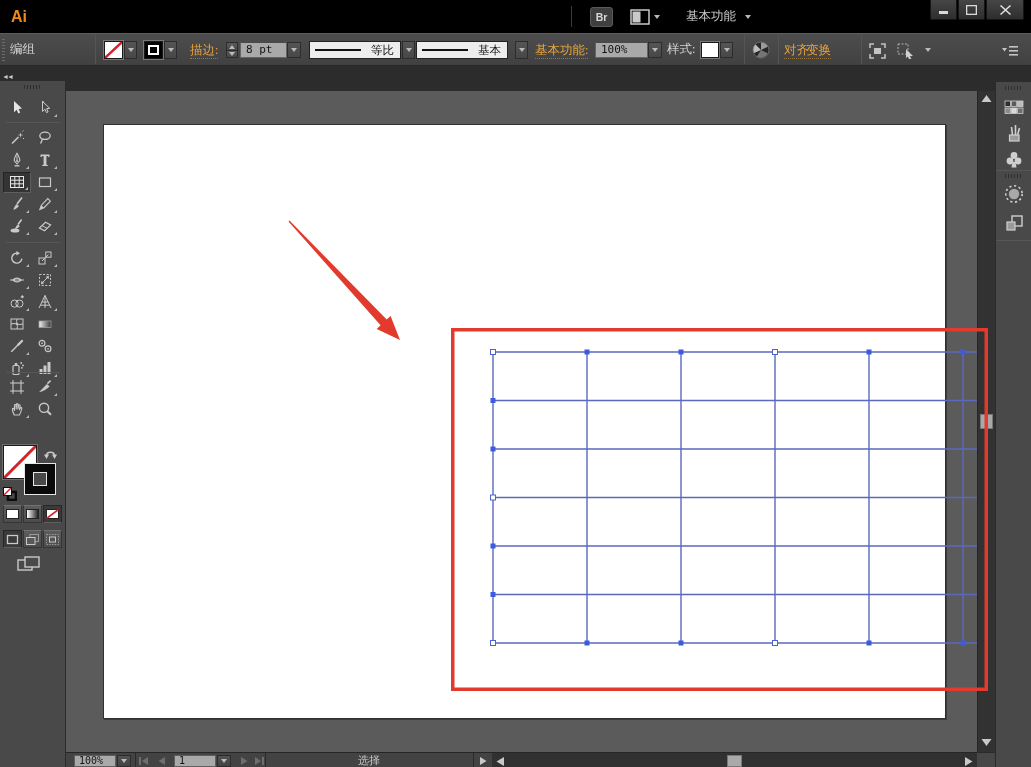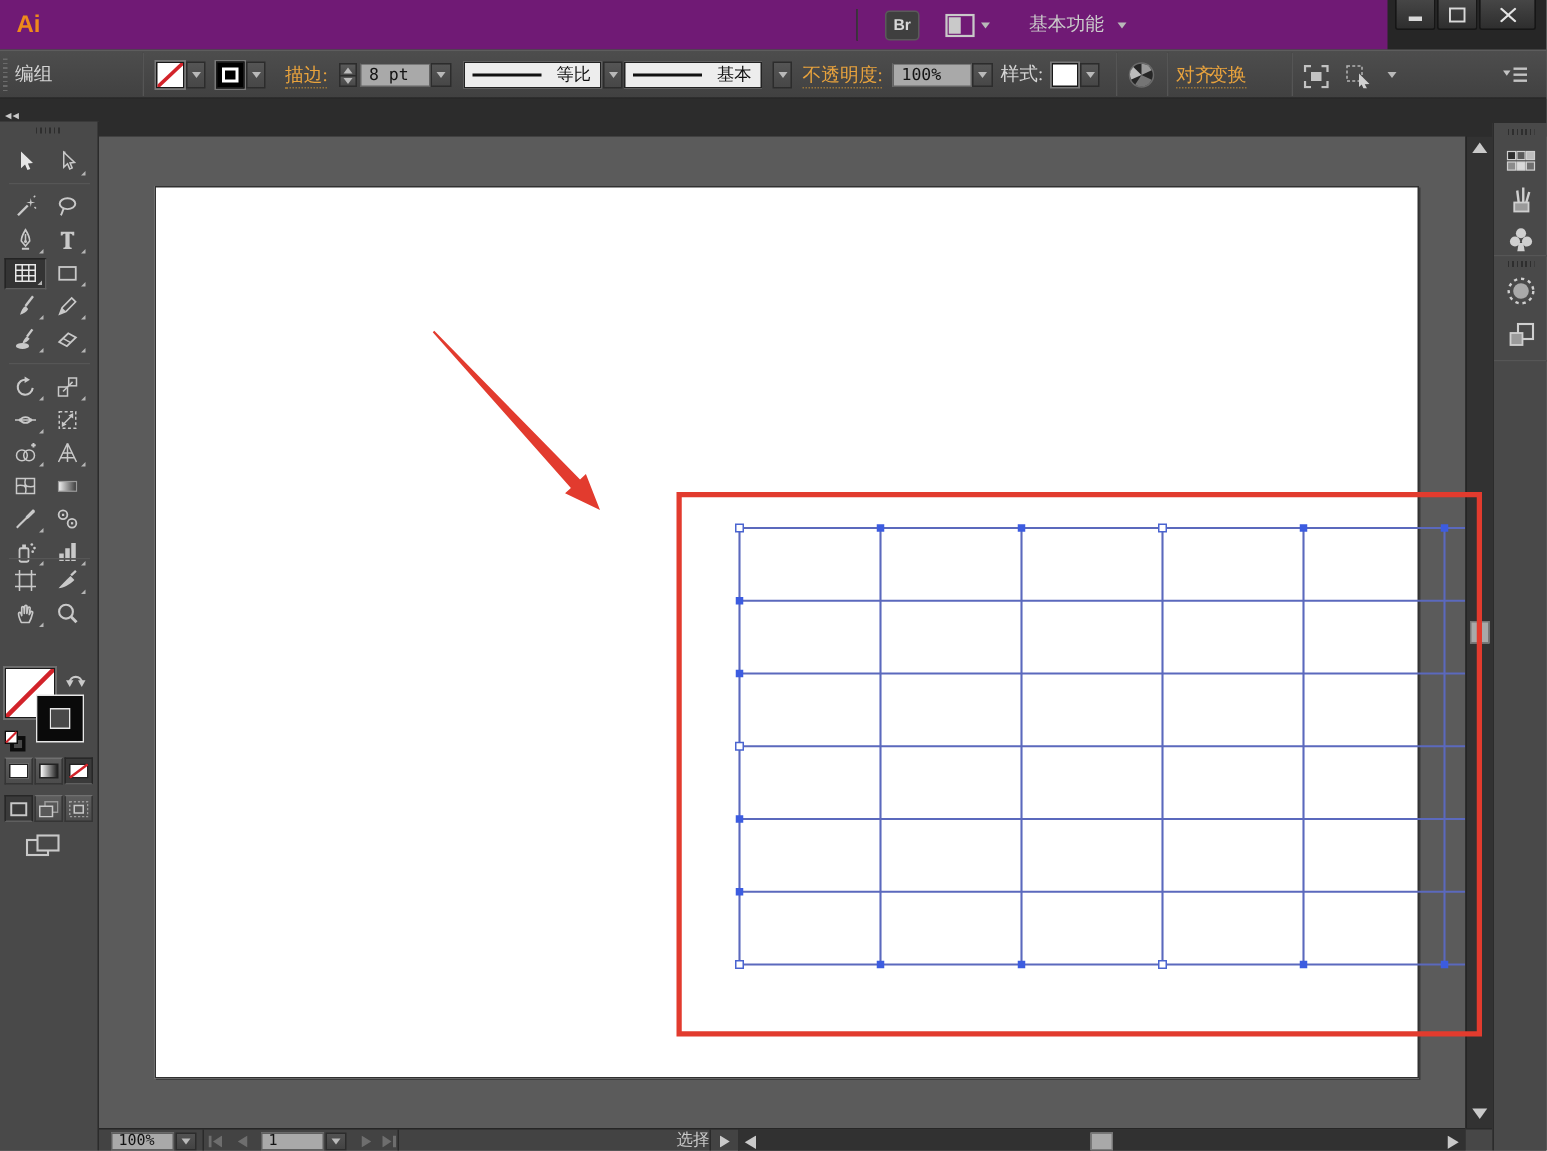--- a/index.html
+++ b/index.html
@@ -3,21 +3,21 @@
 <meta charset="utf-8">
 <style>
   * { margin:0; padding:0; box-sizing:border-box; }
   html,body { width:1031px; height:767px; overflow:hidden; background:#262626;
     font-family:"Liberation Sans","DejaVu Sans",sans-serif; }
   #app { position:relative; width:1031px; height:767px; overflow:hidden;
     font-family:"Liberation Serif","DejaVu Serif",serif; }
   .abs { position:absolute; }
 
   
-  #titlebar { left:0; top:0; width:925px; height:33px; background:#701a75; }
+  #titlebar { left:0; top:0; width:1031px; height:33px; background:#000000; }
   #ai-logo { left:6px; top:5px; width:26px; height:23px; color:#ee8a1c;
     font-family:"Liberation Sans","DejaVu Sans",sans-serif;
     font-weight:bold; font-size:16px; line-height:23px; text-align:center; }
   #menubar { left:33px; top:0; height:33px; display:flex; align-items:center; }
   .menu-item { padding:0 9.5px; color:#cfcfcf; font-size:12px; line-height:33px; white-space:nowrap; }
   #br-btn { left:590px; top:7px; width:23px; height:20px; background:#3f3f3f;
     border:1px solid #5a5a5a; border-radius:3px; color:#d8d8d8;
     font-family:"Liberation Sans","DejaVu Sans",sans-serif;
     font-size:10.5px; font-weight:bold; text-align:center; line-height:18px; }
   #arrange-btn { left:630px; top:9px; width:20px; height:16px; }
@@ -109,21 +109,21 @@
   
   #statusbar { left:66px; top:752px; width:911px; height:15px; background:#434343;
     border-top:1px solid #262626; font-size:10px; }
   .sb-sep { position:absolute; top:0; width:1px; height:15px; background:#2a2a2a; }
   .sb-field { position:absolute; top:2px; height:12px; background:#a9a9a9; border:1px solid #5f5f5f;
     color:#141414; font-family:"DejaVu Sans Mono","Liberation Mono",monospace;
     font-size:10px; line-height:10px; padding-left:4px; }
   .sb-dd { position:absolute; top:2px; width:14px; height:12px; background:linear-gradient(#525252,#434343);
     border:1px solid #2c2c2c; display:flex; align-items:center; justify-content:center; }
   .nav-glyph { position:absolute; top:2px; width:12px; height:12px; display:flex; align-items:center; justify-content:center; }
-  #sb-status { position:absolute; left:199px; top:0; width:208px; text-align:right;
+  #sb-status { position:absolute; left:199px; top:0; width:208px; text-align:center;
     color:#c9c9c9; font-size:11px; line-height:15px; }
   #hscroll { position:absolute; left:426px; top:0; width:485px; height:15px; background:#313131; }
   #hthumb { position:absolute; left:235px; top:2px; width:15px; height:12px; background:#a9a9a9; border:1px solid #787878; }
 
   
   #dockstrip { left:995px; top:66px; width:36px; height:16px; background:#2c2c2c; }
   #dock { left:995px; top:82px; width:36px; height:685px; background:#494949; border-left:1px solid #2b2b2b; }
   .dock-grip { position:absolute; left:9px; width:18px; height:4px;
     background-image:repeating-linear-gradient(90deg,#2e2e2e 0 1px, transparent 1px 3px); }
   .dock-icon { position:absolute; left:4px; width:28px; height:26px; display:flex; align-items:center; justify-content:center; }
@@ -213,21 +213,21 @@
       </div>
 
     <div class="combo-white abs" style="left:416px;width:92px">
       <div class="combo-line" style="width:46px"></div>
       <span class="combo-text">基本</span>
     </div>
     <div class="mini-dd abs" style="left:515px">
         <span class="dd-arrow"></span>
       </div>
 
-    <div class="cb-link abs" style="left:535px;top:9px">不透明度:</div>
+    <div class="cb-link abs" style="left:535px;top:9px">基本功能:</div>
     <div class="field abs" style="left:595px;width:53px">100%</div>
     <div class="mini-dd abs" style="left:648px;top:8px;height:16px;width:14px">
         <span class="dd-arrow"></span>
       </div>
 
     <div class="cb-label abs" style="left:667px;top:0">样式:</div>
     <div class="swatch-btn abs" style="left:701px;top:8px;width:18px;height:16px"></div>
     <div class="mini-dd abs" style="left:720px;top:8px;height:16px">
         <span class="dd-arrow"></span>
       </div>

